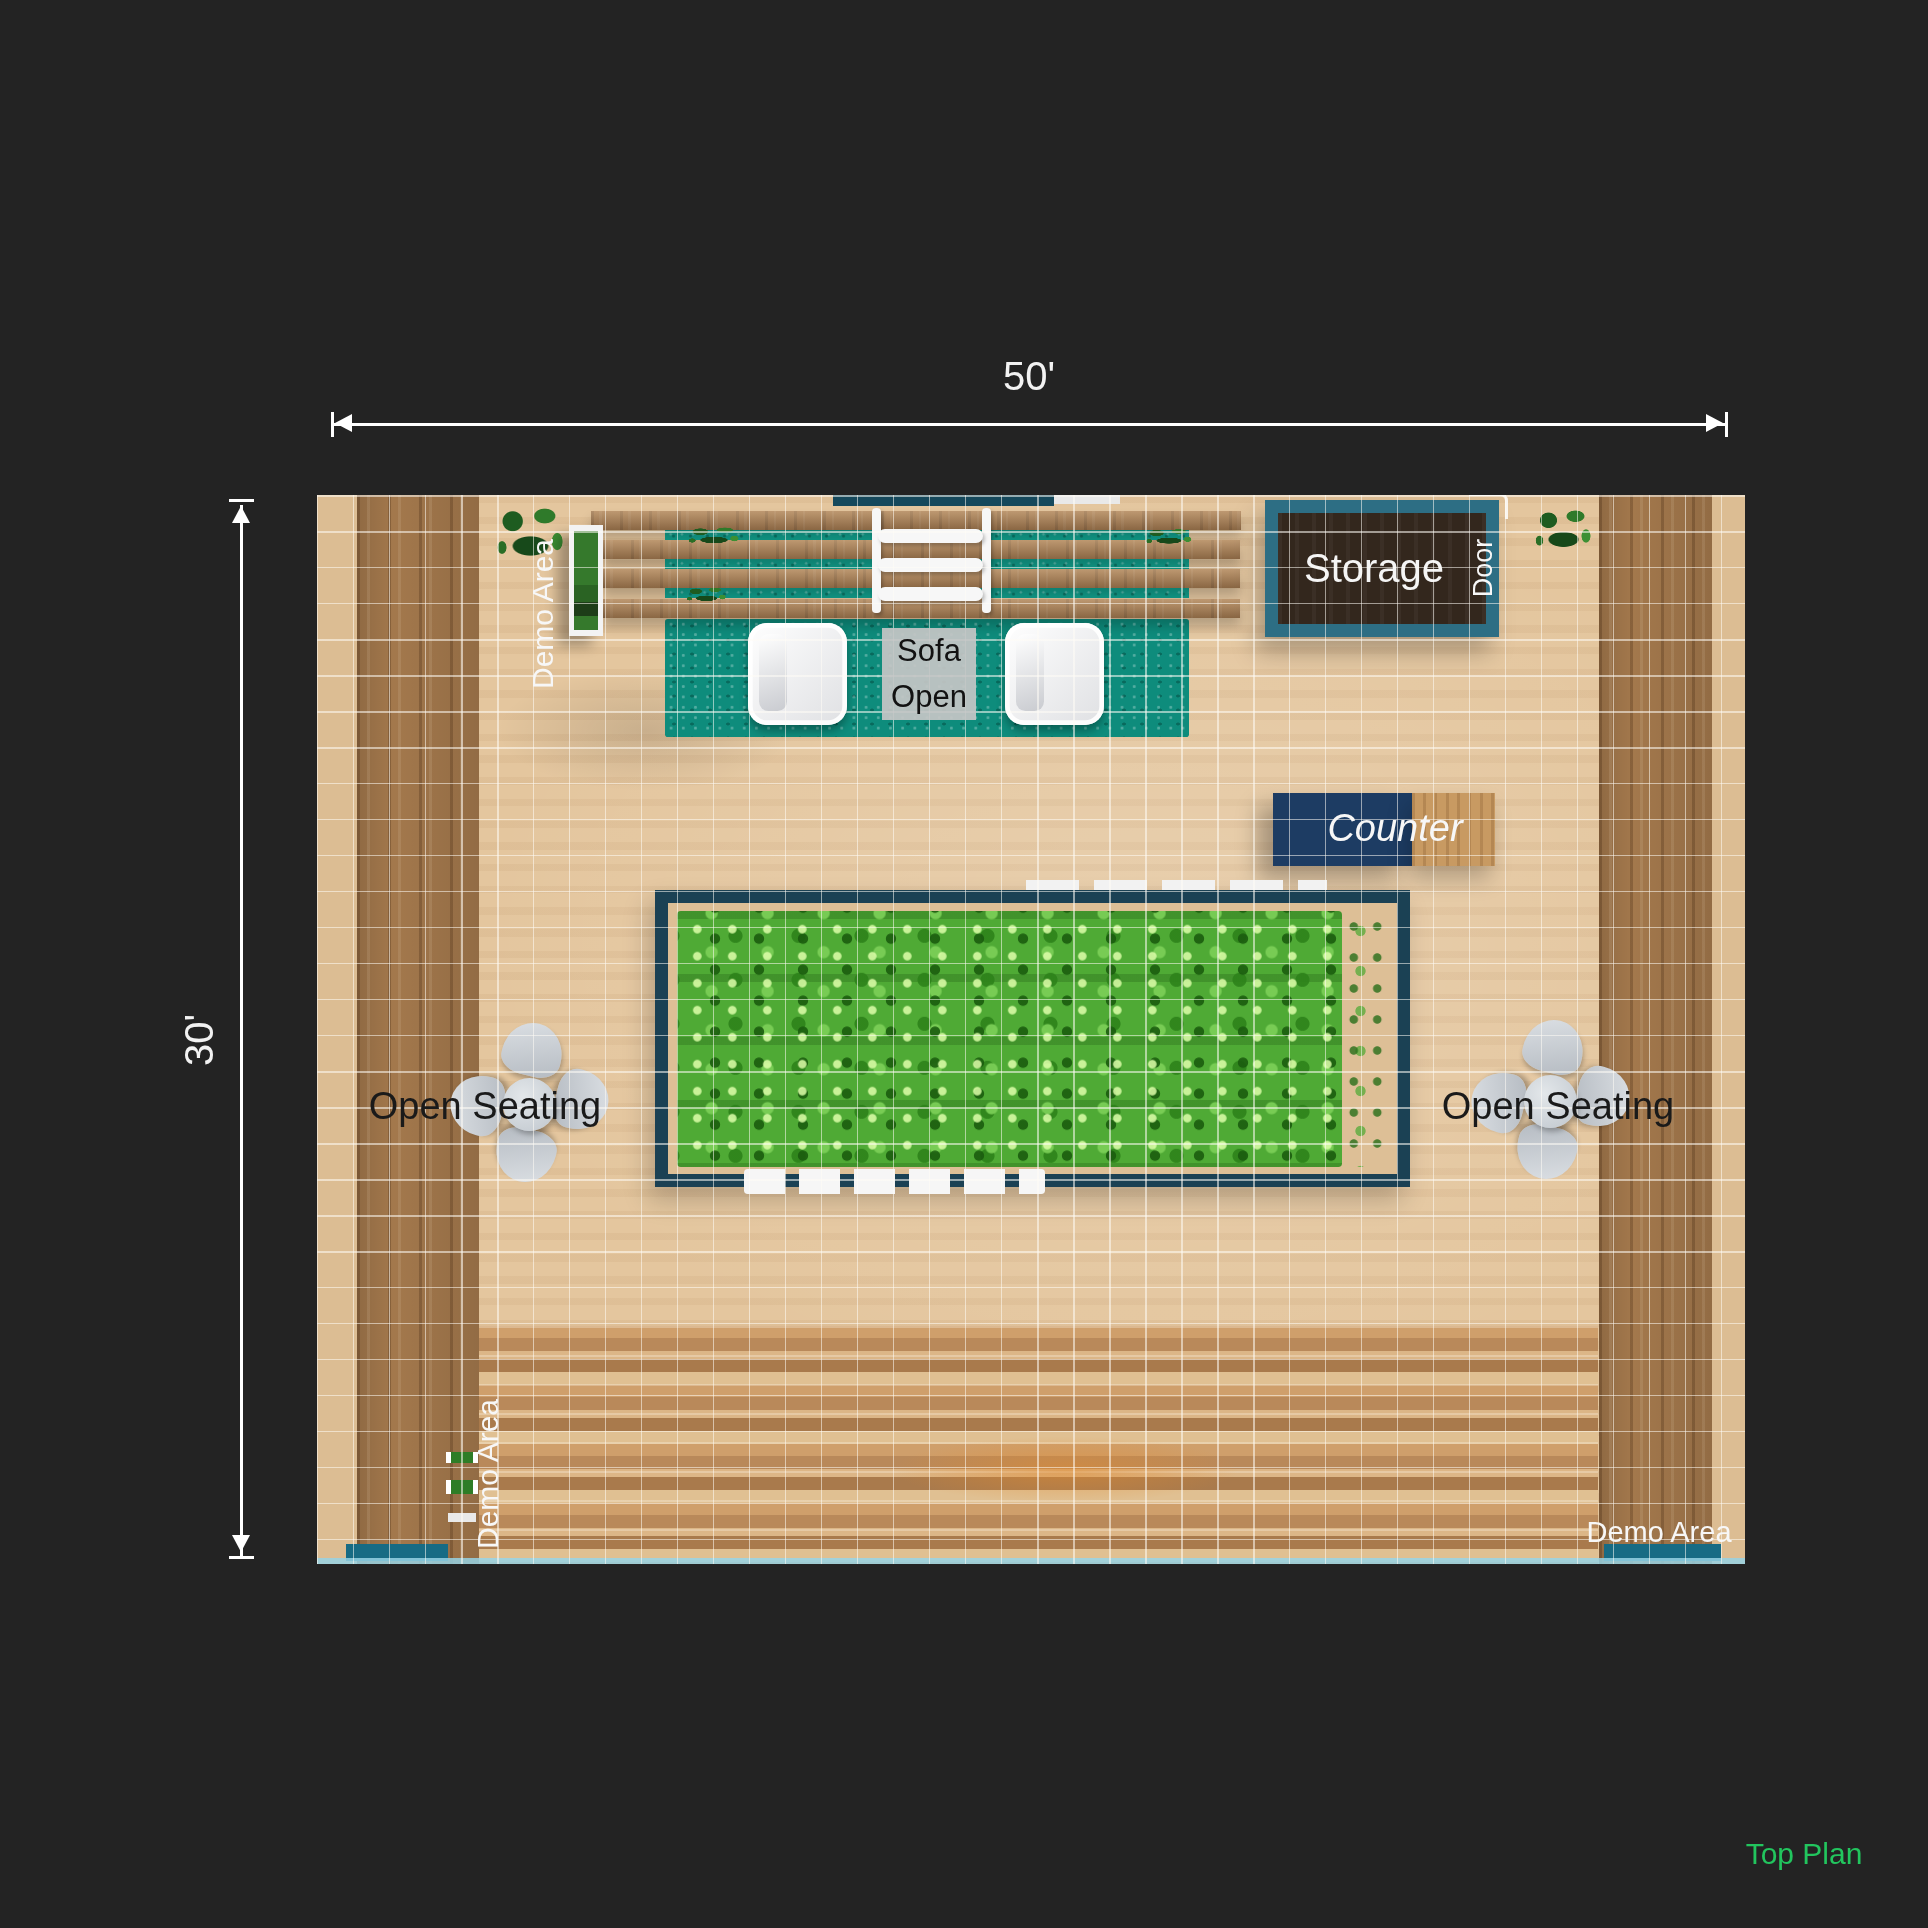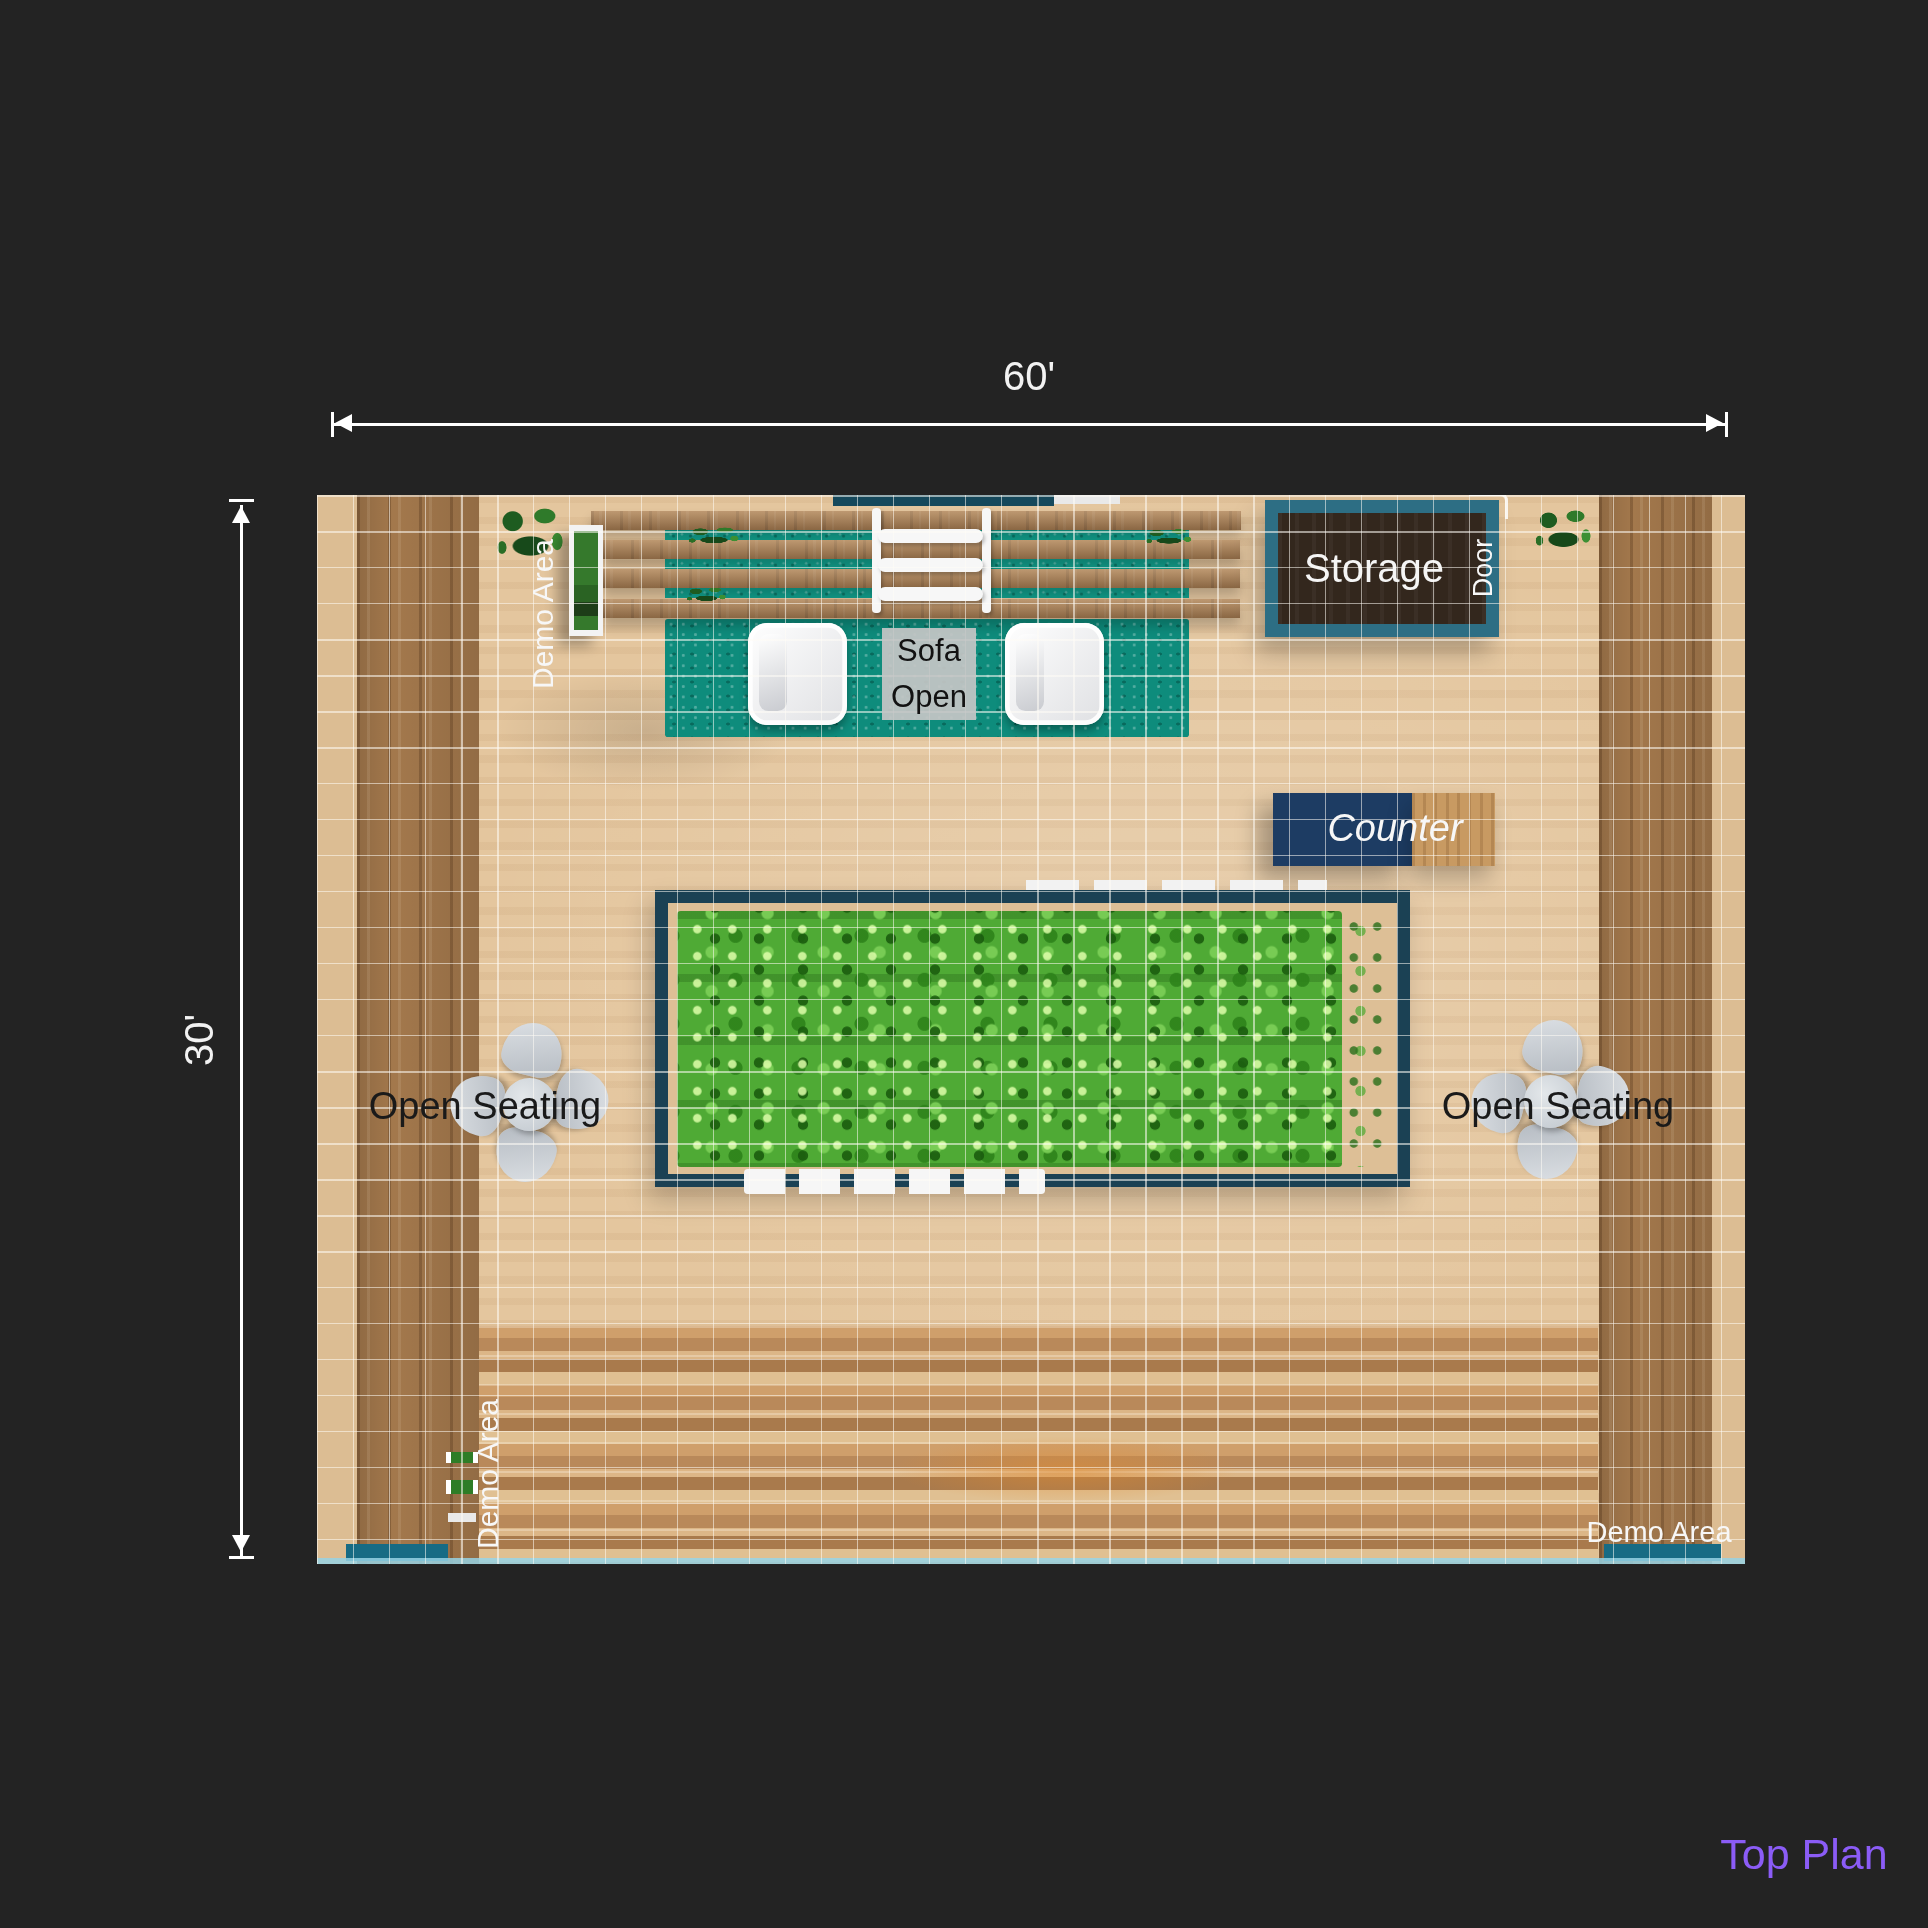--- a/index.html
+++ b/index.html
@@ -136,34 +136,34 @@
   .ctext{transform:translate(-50%,-50%);}
   .vtext{transform:translate(-50%,-50%) rotate(-90deg);}
   .black-label{color:#1a1a1a;font-size:38px;}
   .white-label{color:#f7f7f7;}
 
   
   .grid-overlay{position:absolute;inset:0;z-index:50;pointer-events:none;
         background-image:repeating-linear-gradient(90deg, rgba(255,252,246,0.55) 0 1.5px, transparent 1.5px 36px),
           repeating-linear-gradient(180deg, rgba(255,252,246,0.55) 0 1.5px, transparent 1.5px 36px);}
 
-  .title-label{position:absolute;z-index:70;color:#8b5cf6;font-size:43px;white-space:nowrap;text-align:center;}
+  .title-label{position:absolute;z-index:70;color:#22c55e;font-size:30px;white-space:nowrap;text-align:center;}
 </style>
 </head>
 <body>
 
 <div class="canvas">
 
   <div>
     <div class="dim-line-h" style="left:332px;top:423px;width:1395px;"></div>
     <div class="dim-cap-v" style="left:331px;top:412px;"></div>
     <div class="dim-cap-v" style="left:1725px;top:412px;"></div>
     <div class="arr arr-left" style="left:335px;top:414px;"></div>
     <div class="arr arr-right" style="left:1706px;top:414px;"></div>
-    <div class="dim-label" style="left:1029px;top:376px;">60'</div>
+    <div class="dim-label" style="left:1029px;top:376px;">50'</div>
   </div>
 
   <div>
     <div class="dim-line-v" style="left:240px;top:505px;height:1051px;"></div>
     <div class="dim-cap-h" style="left:229px;top:499px;"></div>
     <div class="dim-cap-h" style="left:229px;top:1556px;"></div>
     <div class="arr arr-up" style="left:232px;top:506px;"></div>
     <div class="arr arr-down" style="left:232px;top:1535px;"></div>
     <div class="dim-label dim-label-rot" style="left:199px;top:1040px;">30'</div>
   </div>

